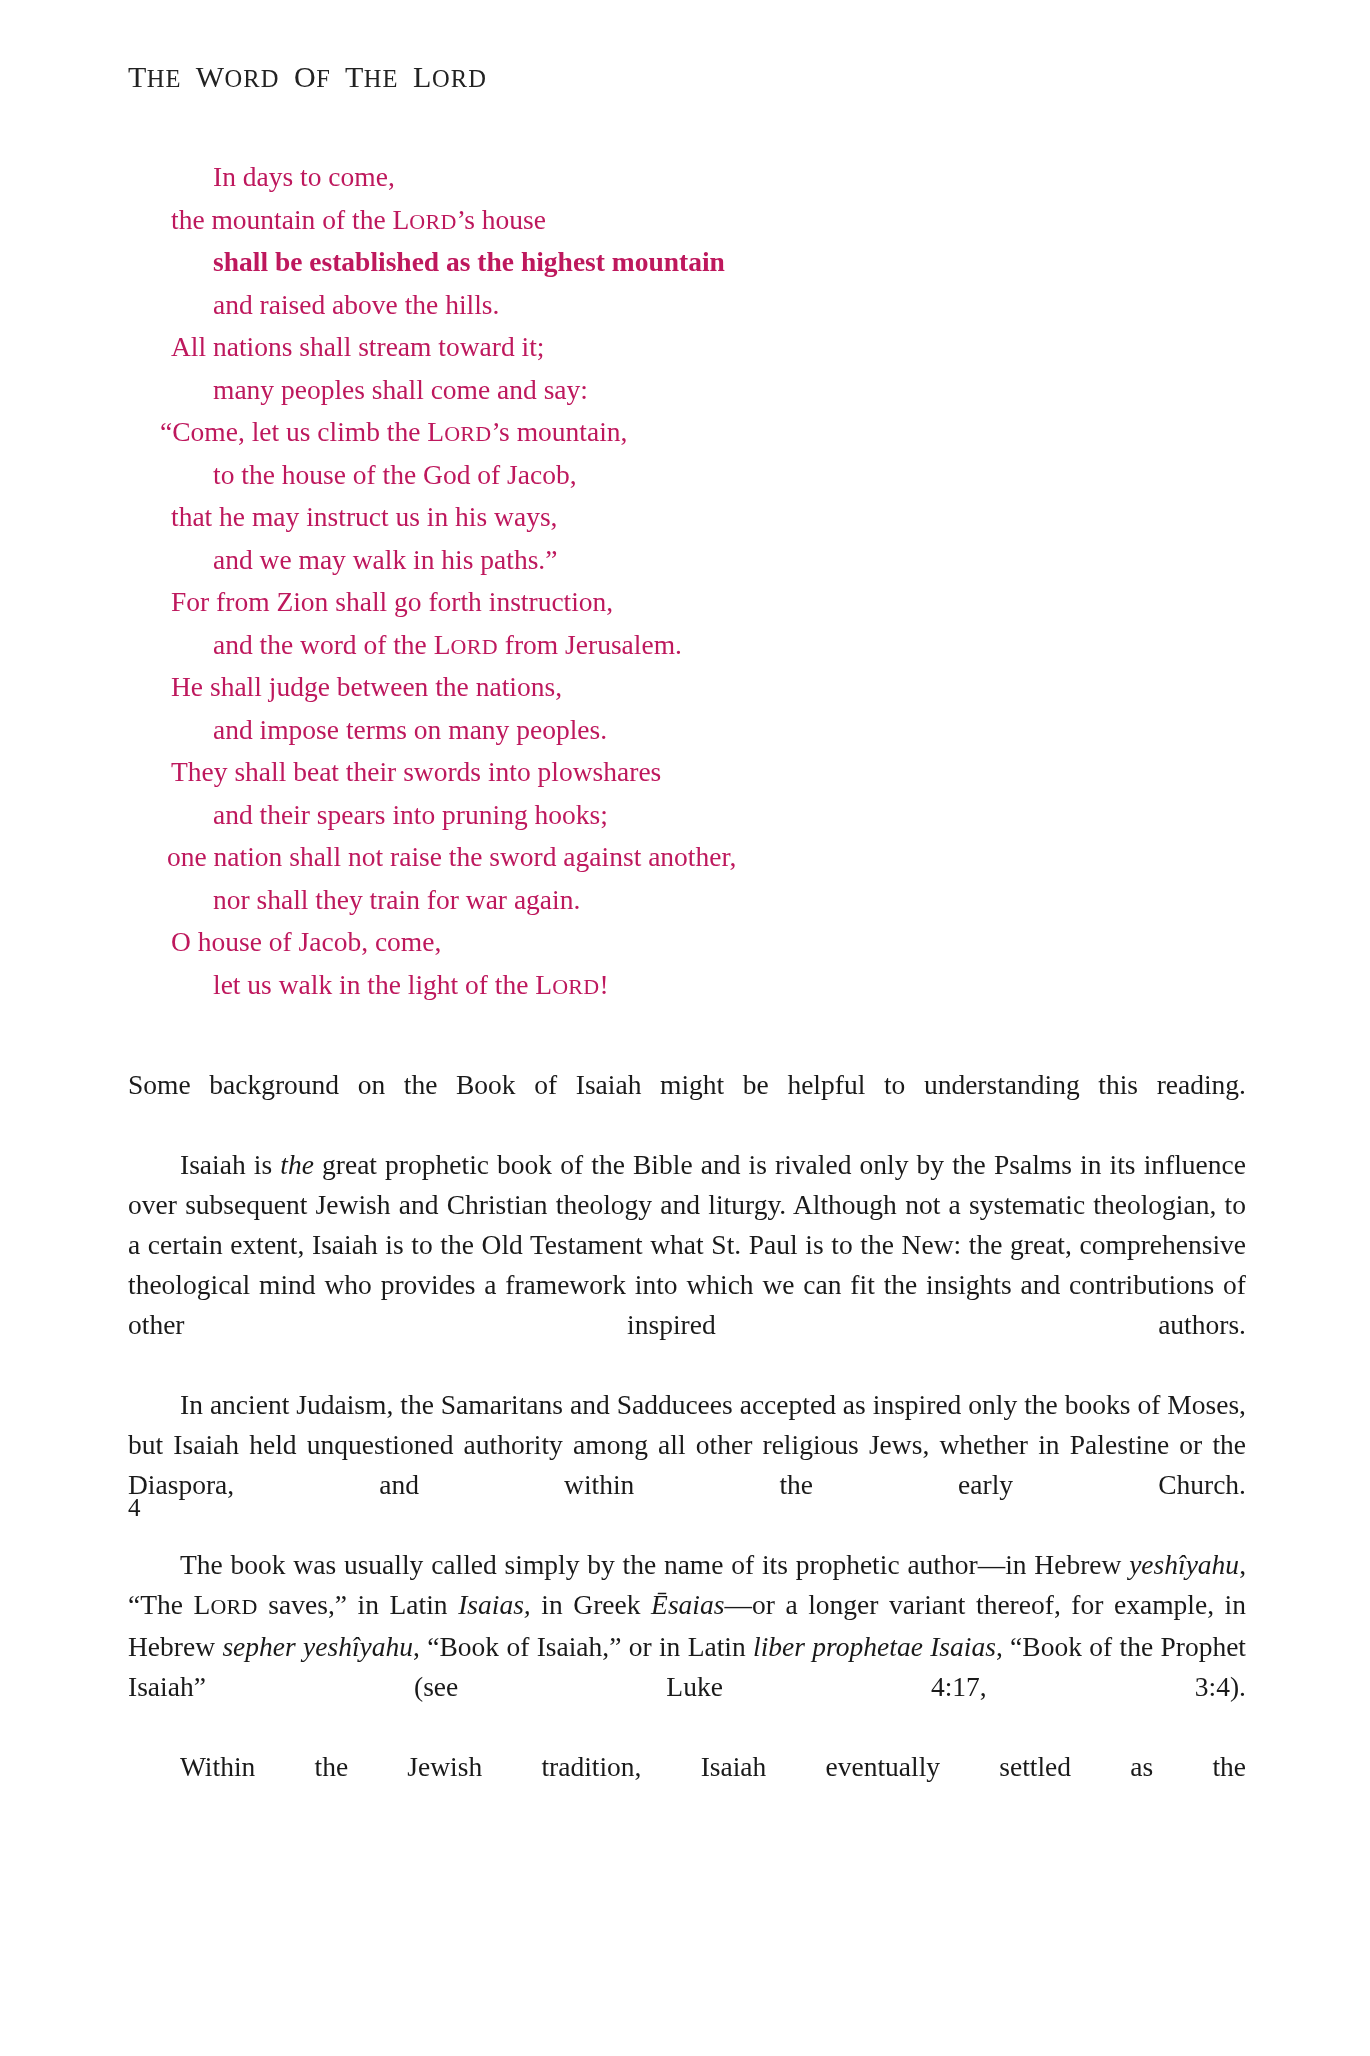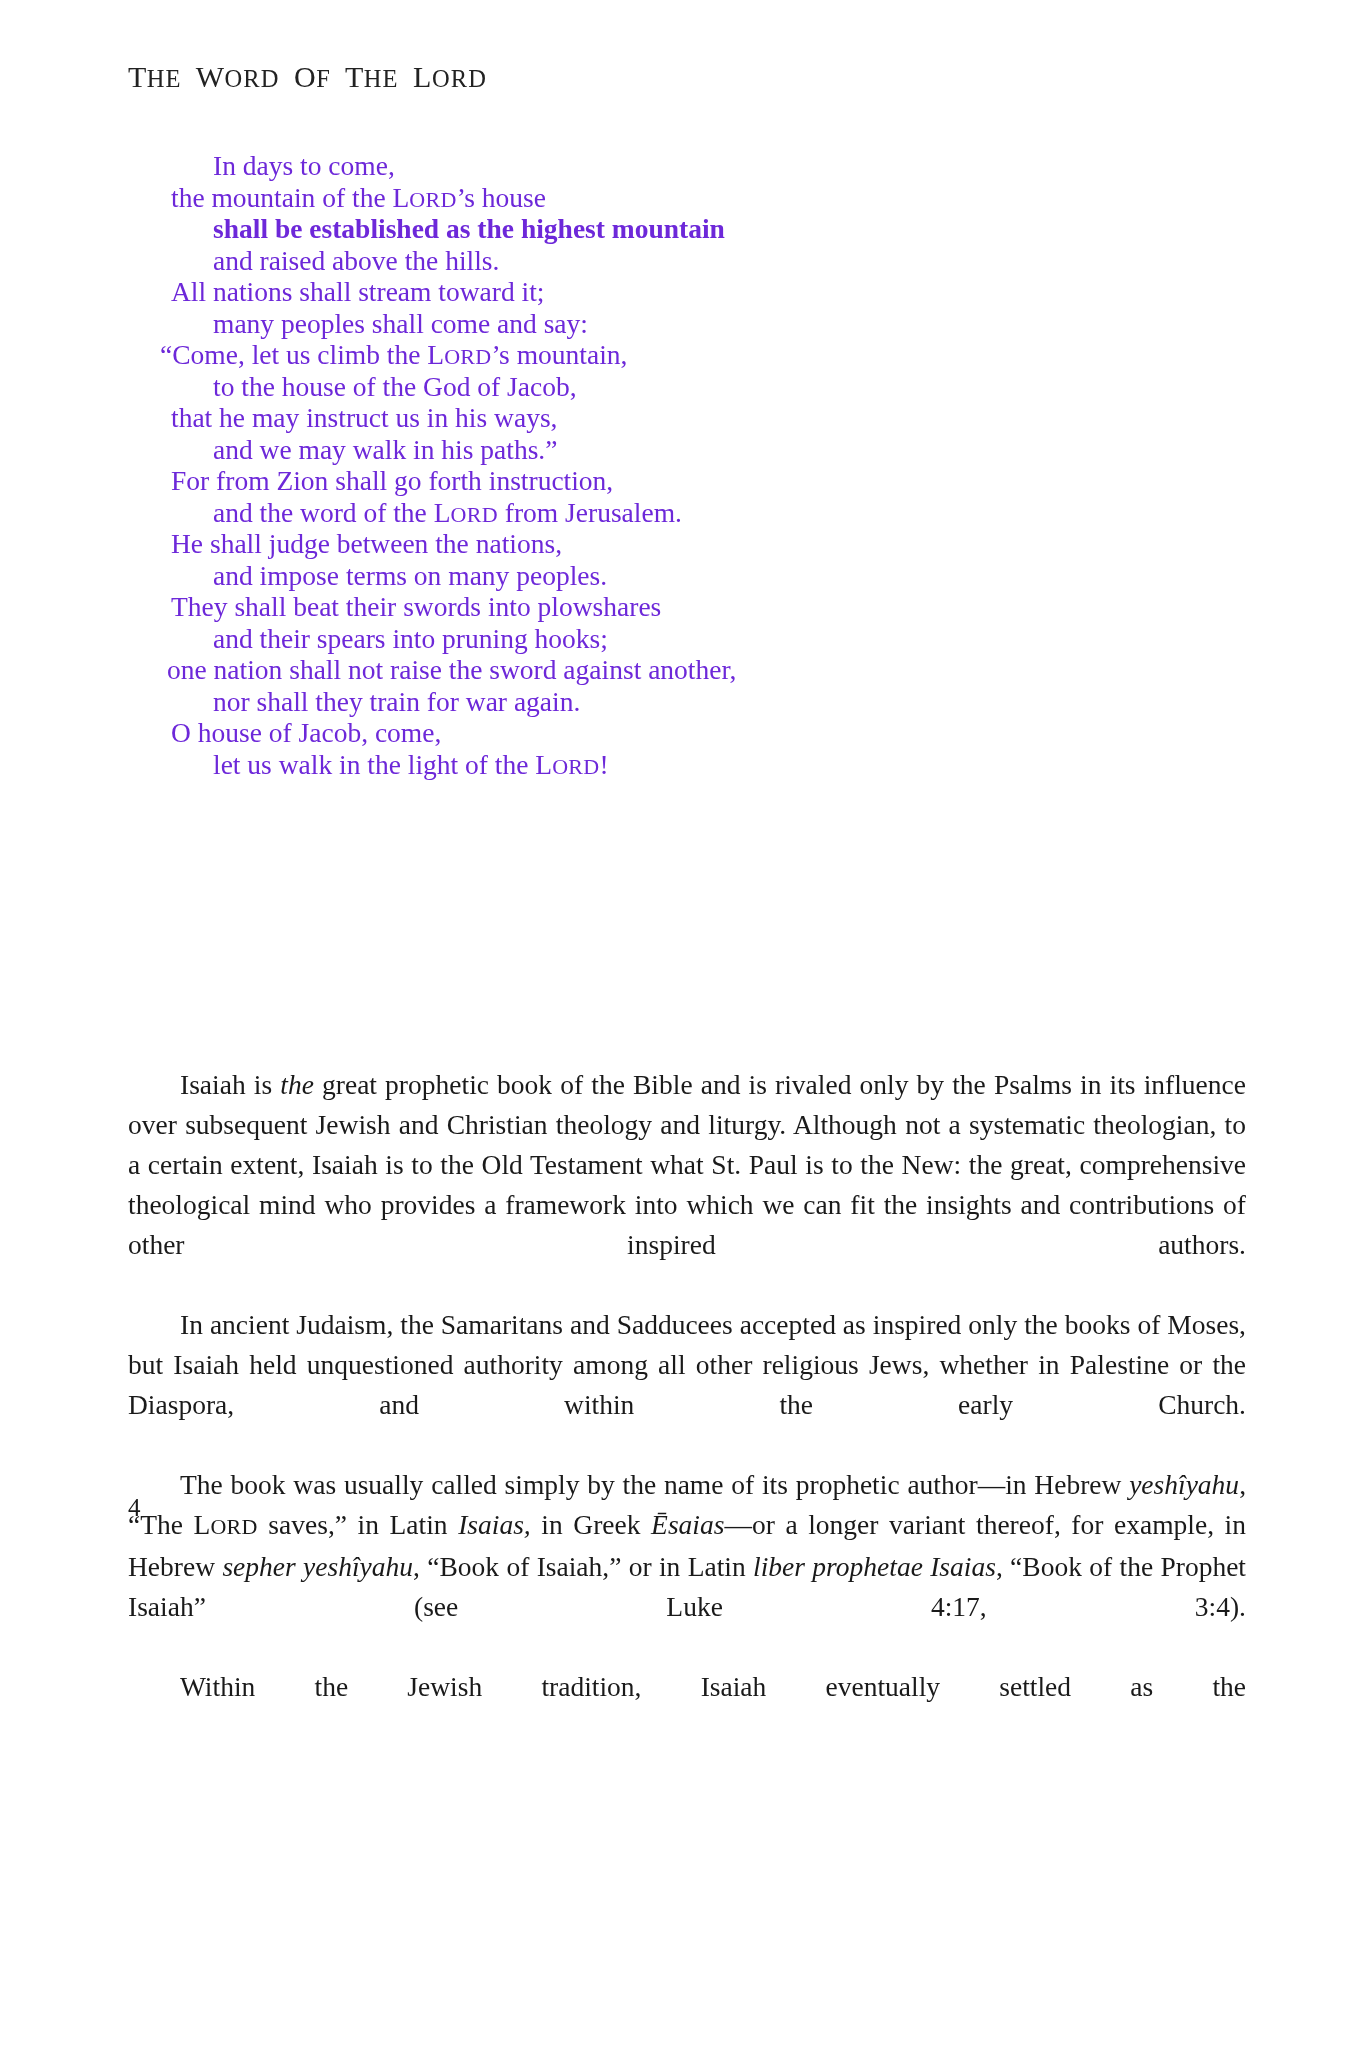--- a/index.html
+++ b/index.html
@@ -46,21 +46,22 @@
     position: absolute;
     left: 128px;
     top: 138px;
     width: 1115px;
     font-size: 27.5px;
     line-height: 31.5px;
   }
   .poetry .vline {
     white-space: nowrap;
     height: 31.5px;
-    color: #6d28d9;
+    color: #be185d;
+    margin-top: 11px;
   }   
 
   
   .lord { white-space: nowrap; }
   .lord .l1 { font-size: 27.5px; }
   .lord .l2 { font-size: 22px; letter-spacing: 0.3px; }
 
   
   .prose {
     position: absolute;
@@ -126,20 +127,21 @@
       <div class="vline" style="padding-left: 85px;">and impose terms on many peoples.</div>
       <div class="vline" style="padding-left: 43px;">They shall beat their swords into plowshares</div>
       <div class="vline" style="padding-left: 85px;">and their spears into pruning hooks;</div>
       <div class="vline" style="padding-left: 39px;">one nation shall not raise the sword against another,</div>
       <div class="vline" style="padding-left: 85px;">nor shall they train for war again.</div>
       <div class="vline" style="padding-left: 43px;">O house of Jacob, come,</div>
       <div class="vline" style="padding-left: 85px;">let us walk in the light of the <span class="lord"><span class="l1">L</span><span class="l2">ORD</span></span>!</div>
     </div>
 
   <div class="prose" id="prose">
+      <p>Some background on the Book of Isaiah might be helpful to understanding this reading.</p>
       <p class="indent">Isaiah is <i>the</i> great prophetic book of the Bible and is rivaled only by the Psalms in its influence over subsequent Jewish and Christian theology and liturgy. Although not a systematic theologian, to a certain extent, Isaiah is to the Old Testament what St. Paul is to the New: the great, comprehensive theological mind who provides a framework into which we can fit the insights and contributions of other inspired authors.</p>
       <p class="indent">In ancient Judaism, the Samaritans and Sadducees accepted as inspired only the books of Moses, but Isaiah held unquestioned authority among all other religious Jews, whether in Palestine or the Diaspora, and within the early Church.</p>
       <p class="indent">The book was usually called simply by the name of its prophetic author—in Hebrew <i>yeshîyahu</i>, “The <span class="lord"><span class="l1">L</span><span class="l2">ORD</span></span> saves,” in Latin <i>Isaias,</i> in Greek <i>Ēsaias</i>—or a longer variant thereof, for example, in Hebrew <i>sepher yeshîyahu</i>, “Book of Isaiah,” or in Latin <i>liber prophetae Isaias</i>, “Book of the Prophet Isaiah” (see Luke 4:17, 3:4).</p>
       <p class="indent">Within the Jewish tradition, Isaiah eventually settled as the</p>
     </div>
 
   <div class="folio">4</div>
 
 </div>
 

